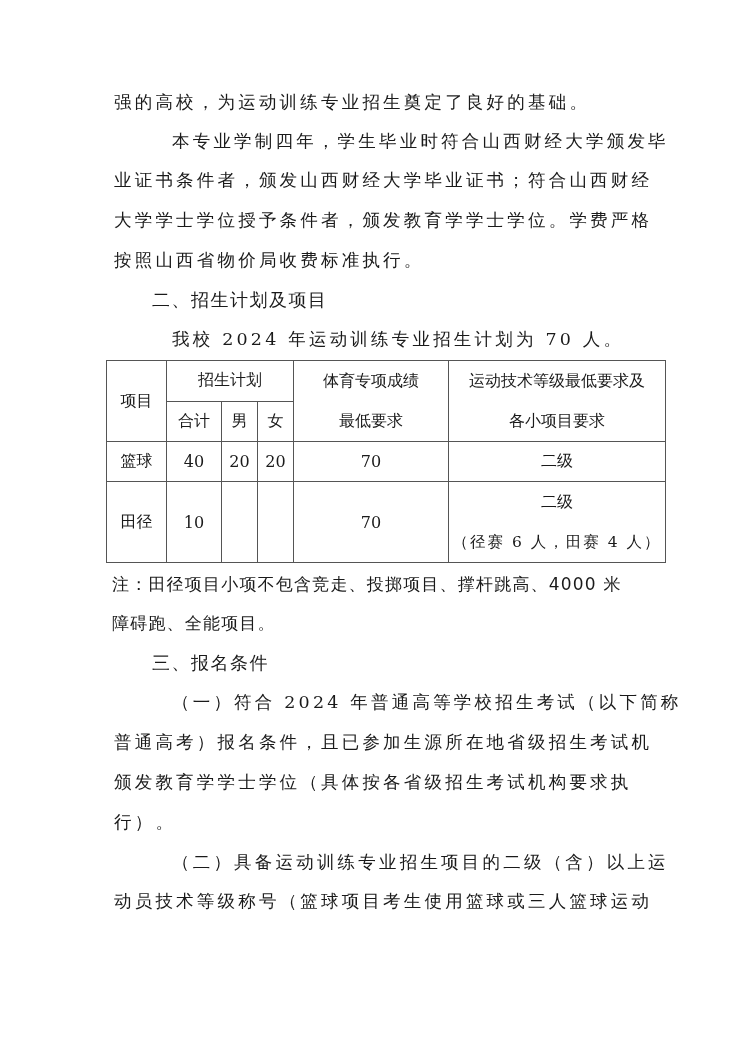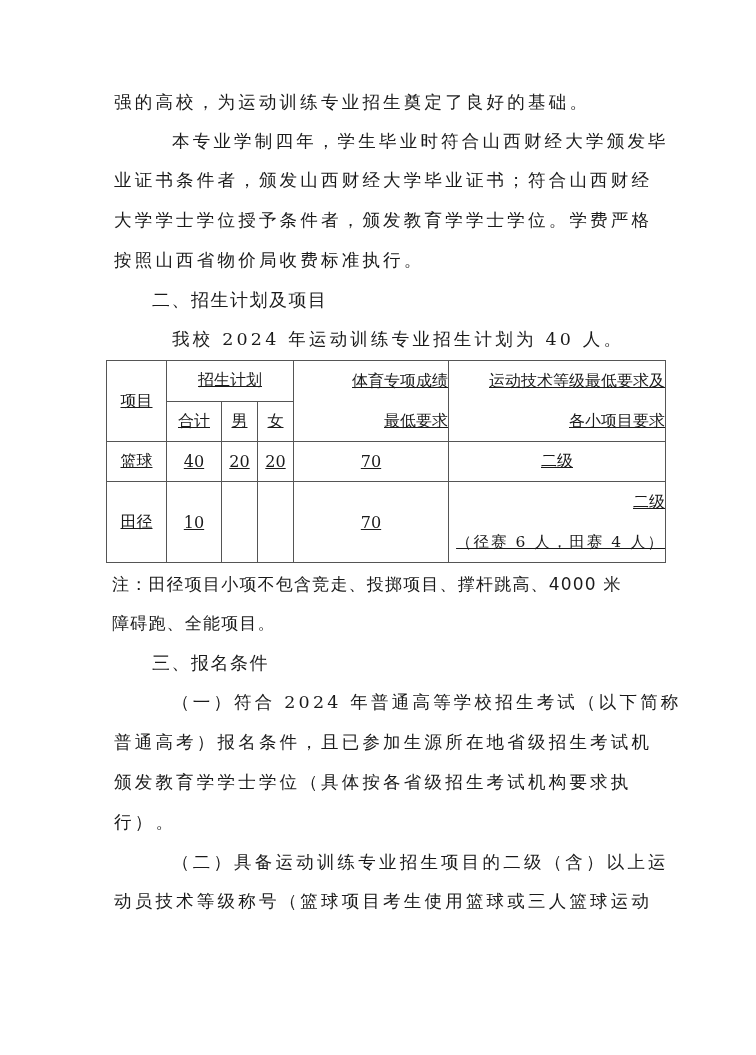--- a/index.html
+++ b/index.html
@@ -4,40 +4,40 @@
 <style>
   html, body { margin:0; padding:0; background:#ffffff; }
   body { width:756px; height:1055px; position:relative; overflow:hidden;
          font-family:"DejaVu Serif", "Liberation Serif", serif; color:#1a1a1a; }
   .line { position:absolute; left:114px; width:532px; font-size:17.5px; letter-spacing:3.2px;
           white-space:nowrap; line-height:24px; }
   .indent { left:152px;margin-left:20px; }
   .heading { font-family:"DejaVu Sans","Liberation Sans",sans-serif; font-size:18px; letter-spacing:1.5px; left:152px; }
   .note { font-family:"DejaVu Sans","Liberation Sans",sans-serif; font-size:17px; letter-spacing:1.2px; left:112px; font-weight:500; }
   table { position:absolute; left:106px; top:360px; border-collapse:collapse; width:560px; }
-  td { border:1px solid #555; text-align:center; vertical-align:middle; font-size:16px; padding:0;text-decoration:underline; }
+  td { border:1px solid #555; text-align:center; vertical-align:middle; font-size:16px; padding:0; }
   .hdr { font-family:"DejaVu Sans","Liberation Sans",sans-serif; font-size:16px; }
   .c-xm { width:59px; } .c-hj { width:54px;margin-left:37px; } .c-n { width:35px; } .c-v { width:35px; }
   .c-ty { width:154px; } .c-yd { width:216px; }
   .r1 { height:40px; } .r2 { height:40px; } .r3 { height:40px; } .r4 { height:80px; }
-  .ml { display:block; line-height:40px;text-align:right; }
+  .ml { display:block; line-height:40px; }
   .small { font-size:15.5px; letter-spacing:2px; }
 </style>
 </head>
 <body>
 
 <div>
   <div class="line" style="top:90px">强的高校，为运动训练专业招生奠定了良好的基础。</div>
   <div class="line indent" style="top:129px">本专业学制四年，学生毕业时符合山西财经大学颁发毕</div>
   <div class="line" style="top:168px">业证书条件者，颁发山西财经大学毕业证书；符合山西财经</div>
   <div class="line" style="top:208px">大学学士学位授予条件者，颁发教育学学士学位。学费严格</div>
   <div class="line" style="top:248px">按照山西省物价局收费标准执行。</div>
 
   <div class="line heading" style="top:288px">二、招生计划及项目</div>
-  <div class="line indent" style="top:327px">我校 2024 年运动训练专业招生计划为 40 人。</div>
+  <div class="line indent" style="top:327px">我校 2024 年运动训练专业招生计划为 70 人。</div>
 
   <table>
     <tbody>
         <tr class="r1">
       <td class="c-xm hdr" rowspan="2">项目</td>
       <td class="hdr" colspan="3">招生计划</td>
       <td class="c-ty hdr" rowspan="2">
         <span class="ml">体育专项成绩</span>
         <span class="ml">最低要求</span>
       </td>

